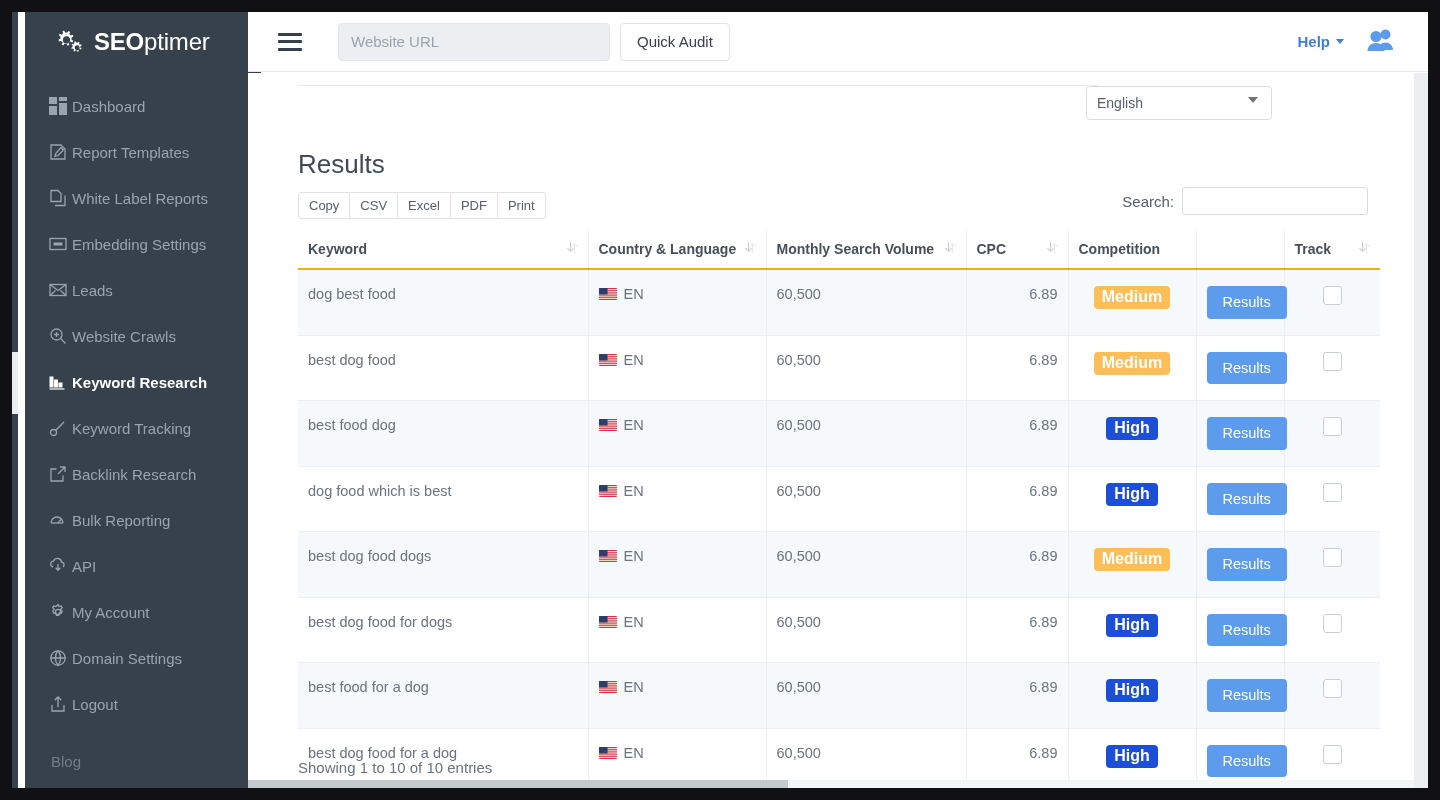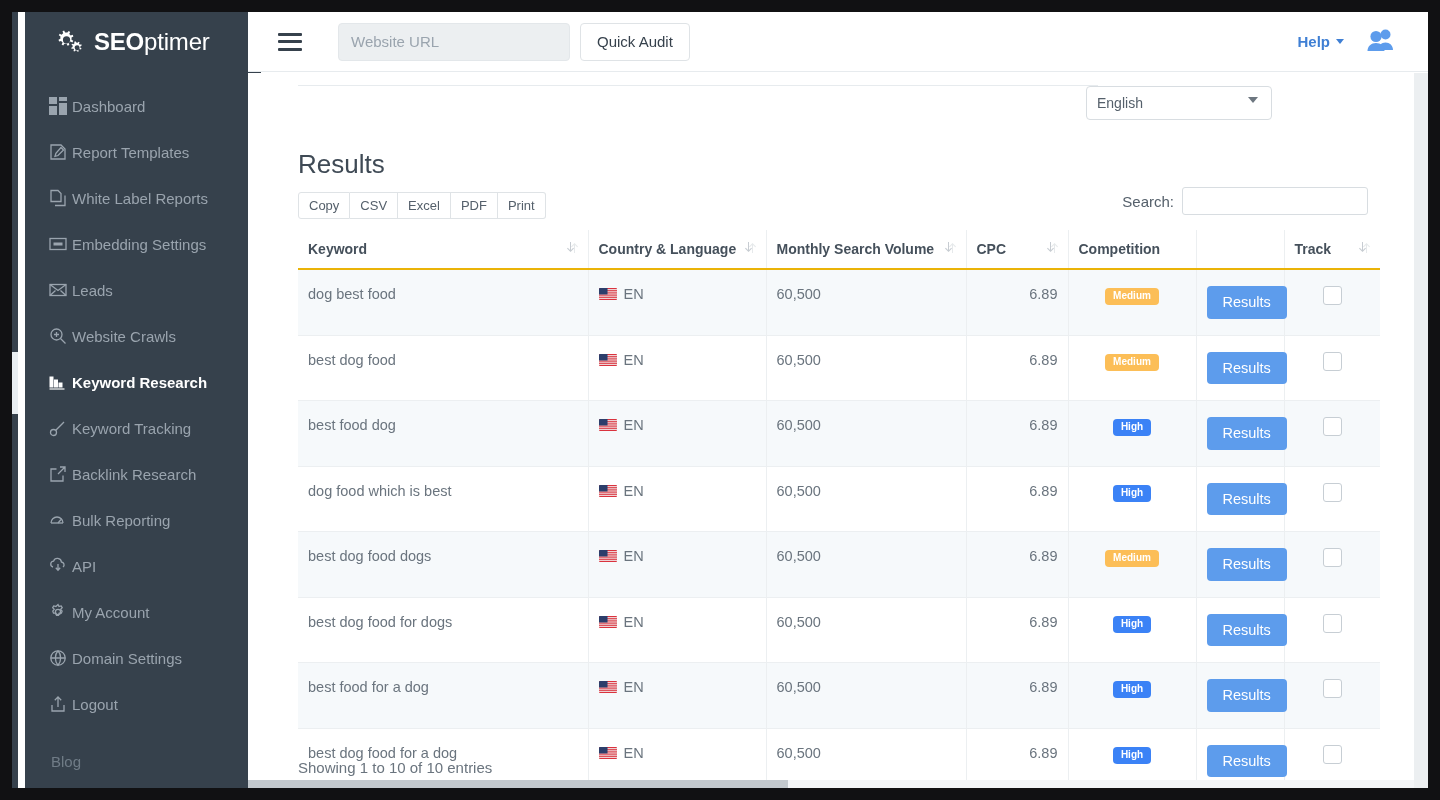--- a/index.html
+++ b/index.html
@@ -97,21 +97,21 @@
   #hamburger {
     margin-left: 30px;
     width: 24px; height: 18px;
     display: flex; flex-direction: column; justify-content: space-between;
     cursor: pointer;
   }
   #hamburger i { display:block; height: 3px; background: #36414c; border-radius: 1px; }
 
   #url-input {
     margin-left: 36px;
-    width: 232px; height: 38px;
+    width: 272px; height: 38px;
     background: #eceff1;
     border: 1px solid #e3e7ea;
     border-radius: 4px;
     padding: 0 12px;
     font-family: "Liberation Sans", sans-serif;
     font-size: 15px;
     color: #55606b;
     outline: none;
   }
   #url-input::placeholder { color: #9aa4ae; }
@@ -296,26 +296,26 @@
     width: 18px; height: 12px; flex: 0 0 18px;
     display: block;
     border-radius: 1px;
   }
 
   .badge {
     display: inline-block;
     padding: 3px 8px 4px;
     border-radius: 4px;
     color: #ffffff;
-    font-size: 10px;
+    font-size: 16px;
     font-weight: bold;
     line-height: 1;
   }
   .badge-medium { background: #fcbe57; }
-  .badge-high { background: #3b82f6; }
+  .badge-high { background: #1d4ed8; }
 
   .results-btn {
     display: inline-block;
     padding: 9px 16px;
     background: #5d9cec;
     border: none;
     border-radius: 4px;
     color: #ffffff;
     font-family: "Liberation Sans", sans-serif;
     font-size: 14.5px;

